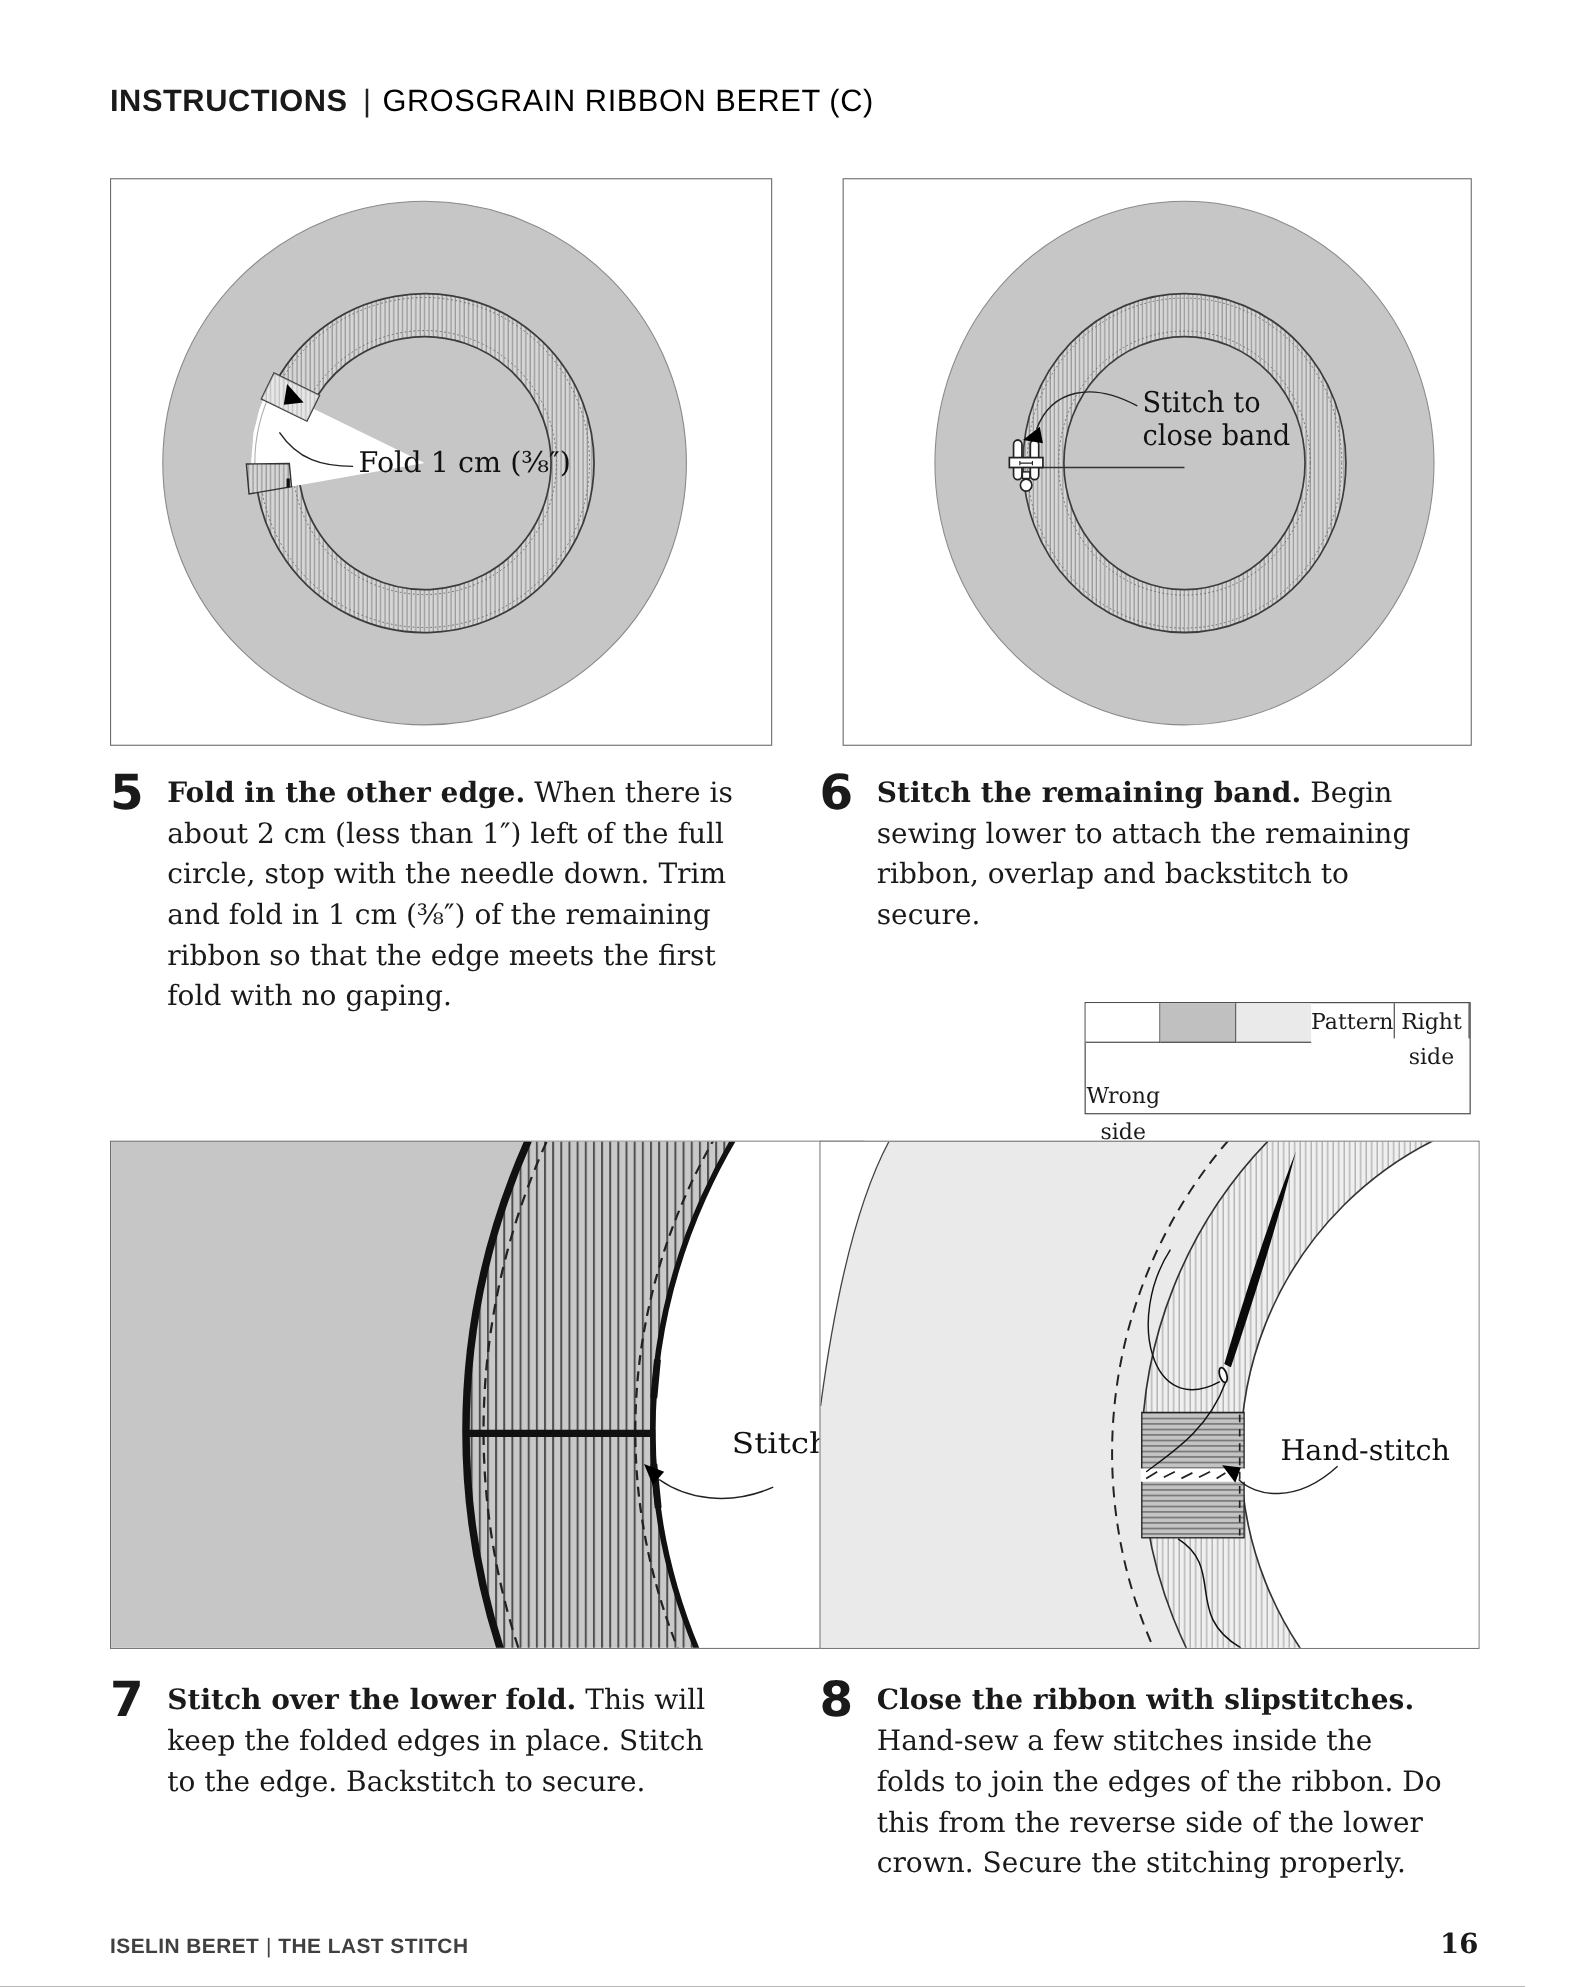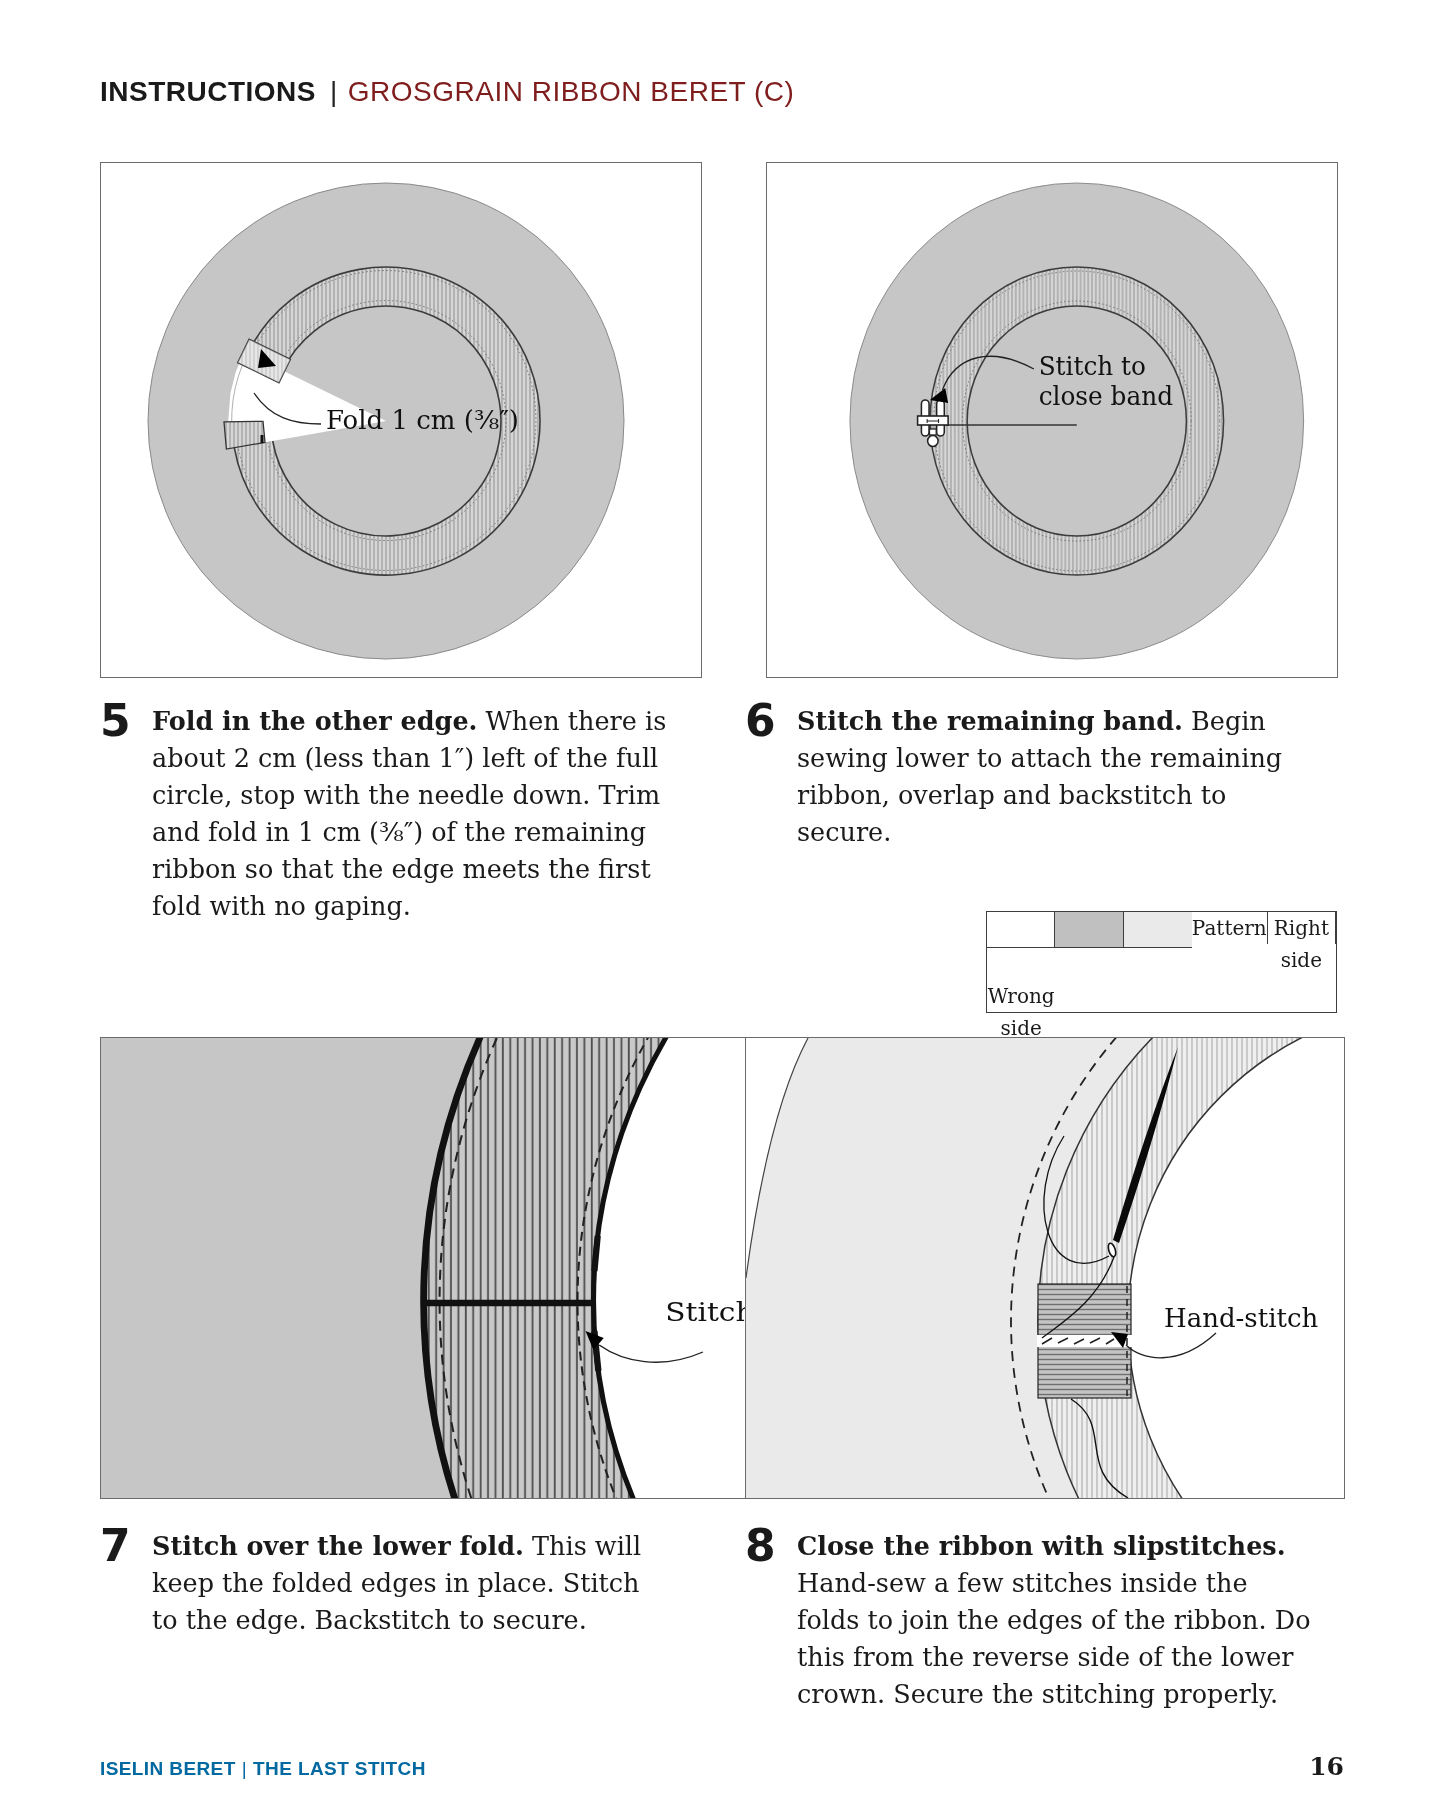--- a/index.html
+++ b/index.html
@@ -3,21 +3,21 @@
 <meta charset="utf-8">
 <style>
   html,body{margin:0;padding:0;background:#888;}
   #page{position:relative;width:1445px;height:1806px;background:#ffffff;
         font-family:"DejaVu Serif",serif;color:#1a1a1a;overflow:hidden;}
   
   #header{position:absolute;left:100px;top:76px;font-family:"Liberation Sans",sans-serif;
           font-size:28px;letter-spacing:.5px;white-space:nowrap;}
   #header .hb{font-weight:bold;}
   #header .sep{font-weight:300;margin:0 10px 0 14px;color:#222;}
-  #header .hr{font-weight:400;color:#7f1d1d;}
+  #header .hr{font-weight:400;color:#000000;}
   
   .panel{position:absolute;border:1px solid #6b6b6b;background:#fff;box-sizing:border-box;}
   #p1{left:100px;top:162px;width:602px;height:516px;}
   #p2{left:766px;top:162px;width:572px;height:516px;}
   #p3{left:100px;top:1037px;width:686px;height:462px;}
   #p4{left:745px;top:1037px;width:600px;height:462px;}
   .panel svg{display:block;width:100%;height:100%;}
   svg text{font-family:"DejaVu Serif",serif;font-size:26px;fill:#111;}
   
   .step{position:absolute;}
@@ -33,21 +33,21 @@
           display:grid;grid-template-columns:1fr 1fr 1fr 1fr 1fr;background:#fff;}
   #legend .sw{height:35px;border-right:1px solid #3d3d3d;border-bottom:1px solid #3d3d3d;}
   #legend .sw:nth-child(3){border-right:none;}
   #legend .lb{height:32px;line-height:32px;text-align:center;font-size:20px;
               border-right:1px solid #3d3d3d;}
   #legend .lb:last-child{border-right:none;margin-top:32px;}
   
   #footer{position:absolute;left:100px;right:101px;top:1752px;display:flex;
           justify-content:space-between;align-items:baseline;}
   #footer .fl{font-family:"Liberation Sans",sans-serif;font-size:19px;font-weight:600;
-              letter-spacing:.4px;color:#0369a1;}
+              letter-spacing:.4px;color:#404040;}
   #footer .fl .fsep{font-weight:300;margin:0 6px;}
   #footer .pg{font-size:25px;font-weight:bold;}
 </style>
 </head>
 <body>
 
 <div id="page">
 
   <div id="header">
     <span class="hb">INSTRUCTIONS</span><span class="sep">|</span><span class="hr">GROSGRAIN RIBBON BERET (C)</span>

